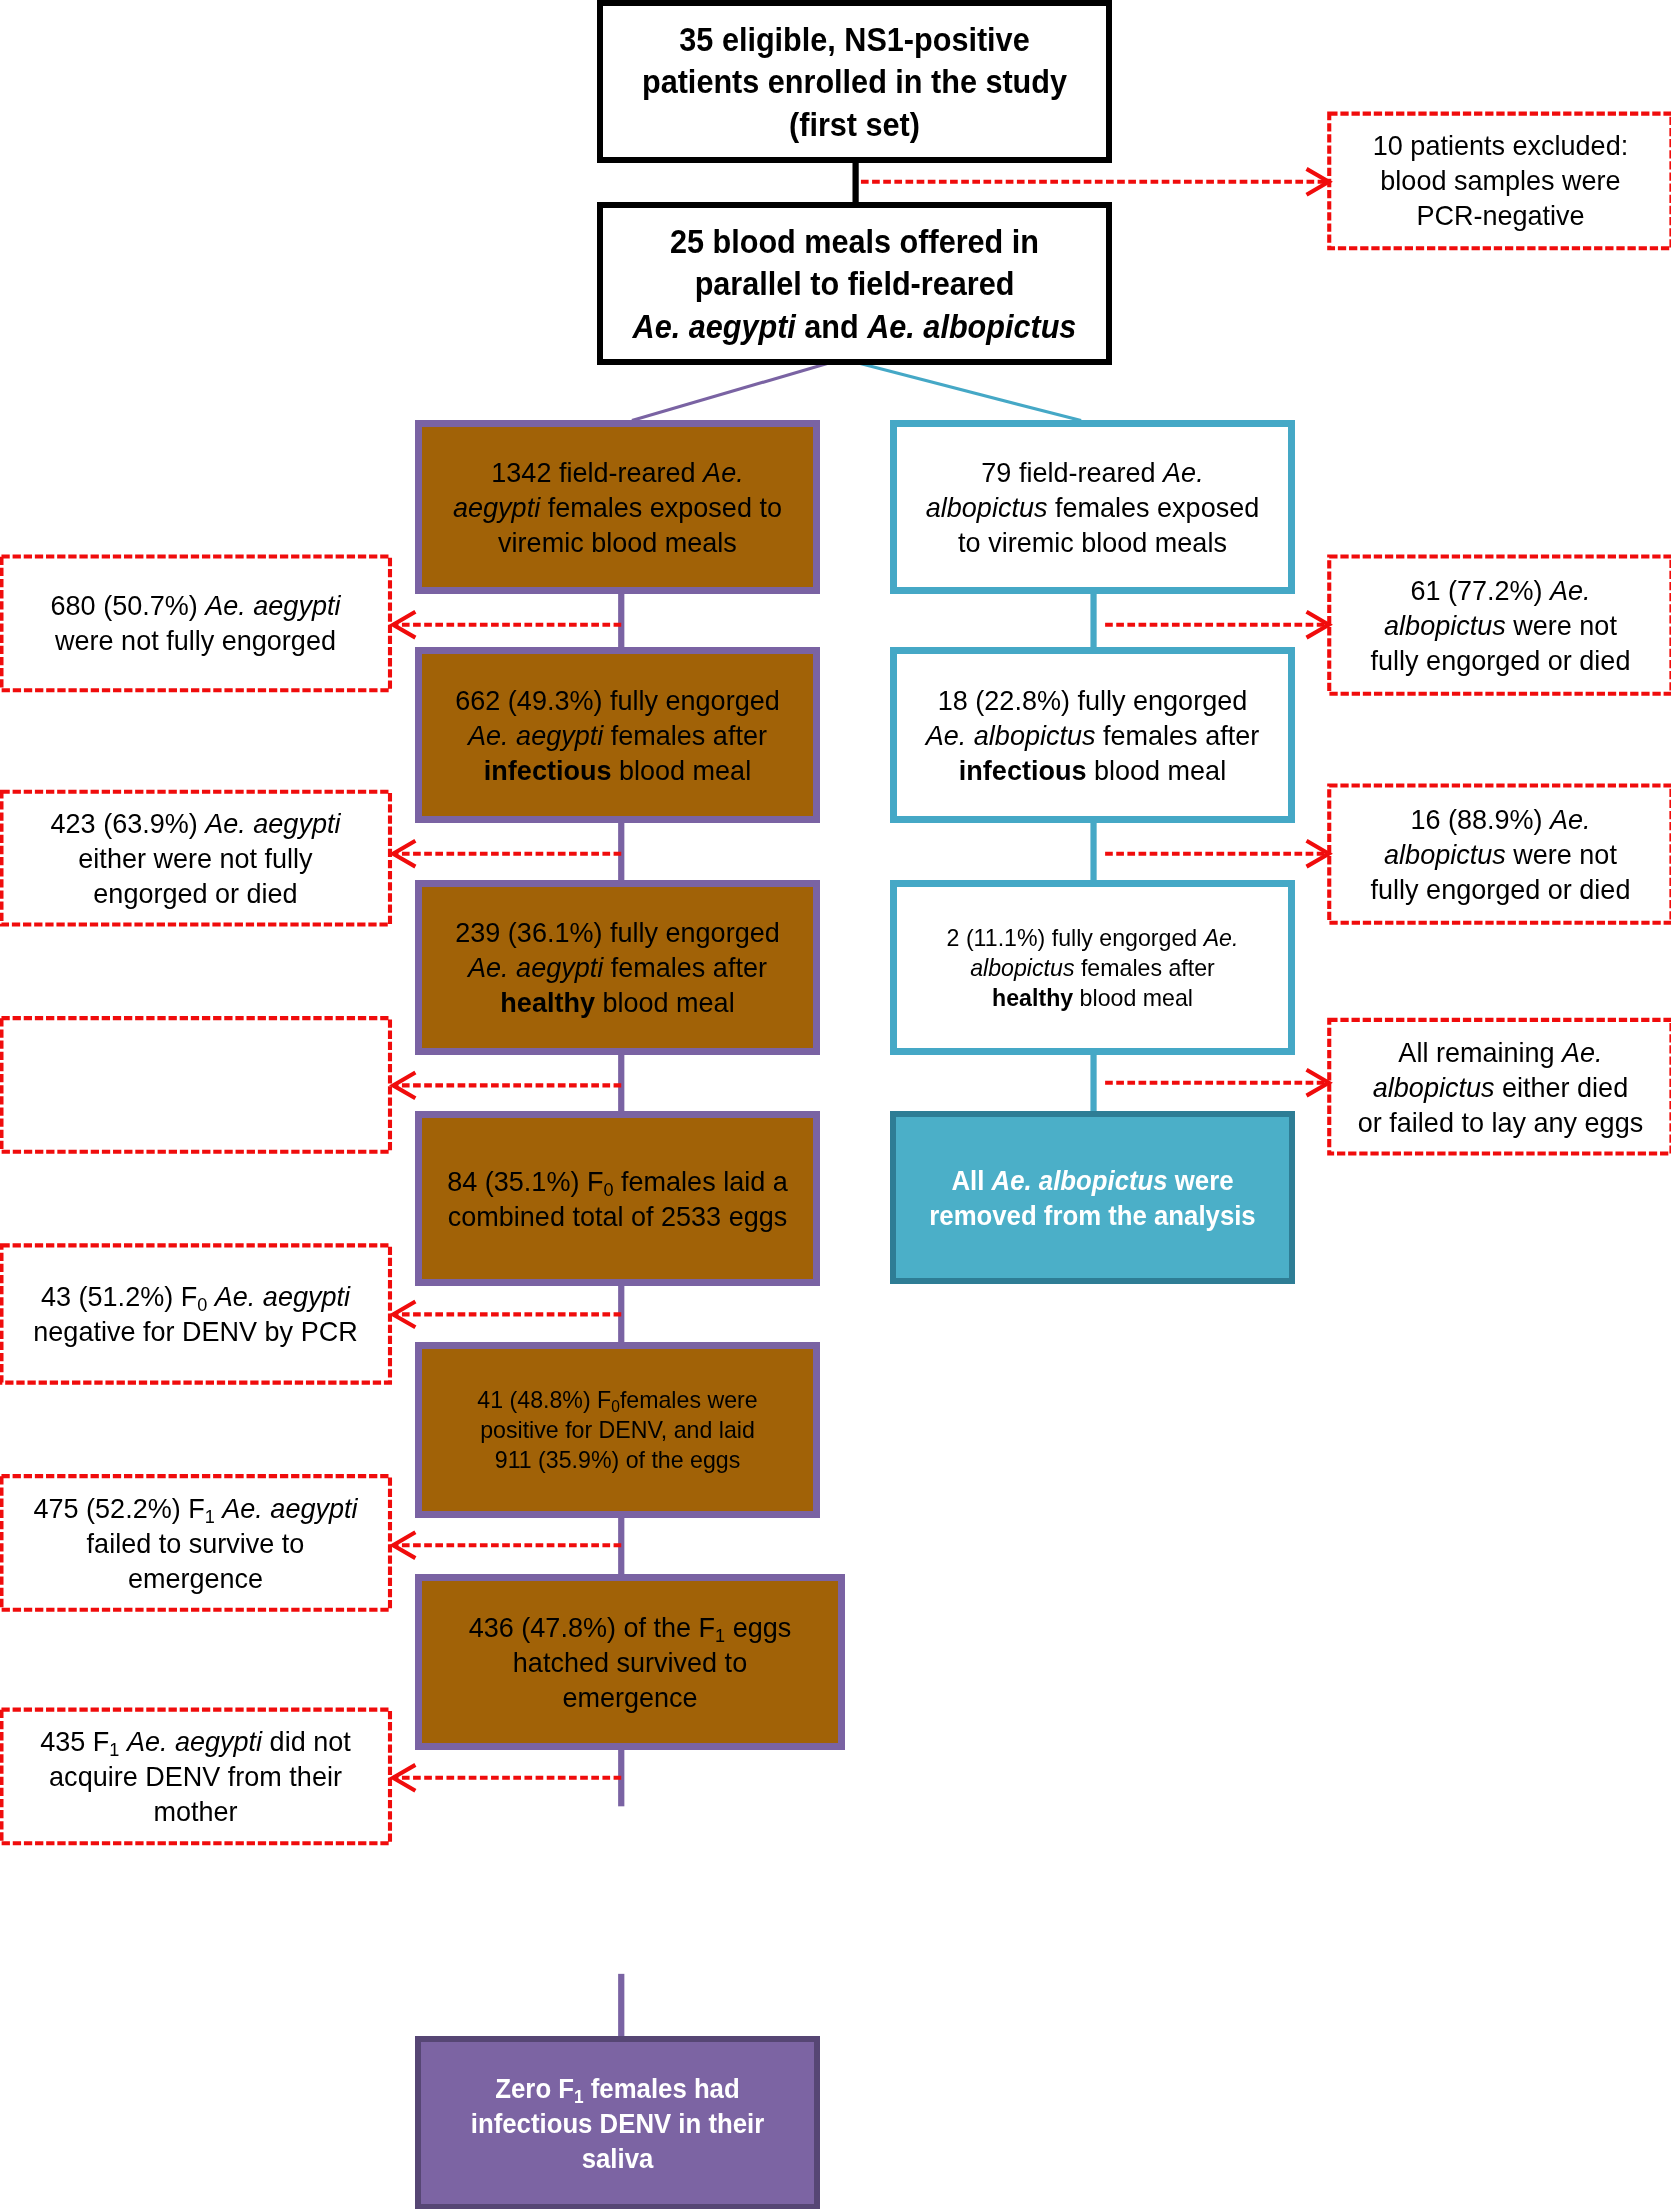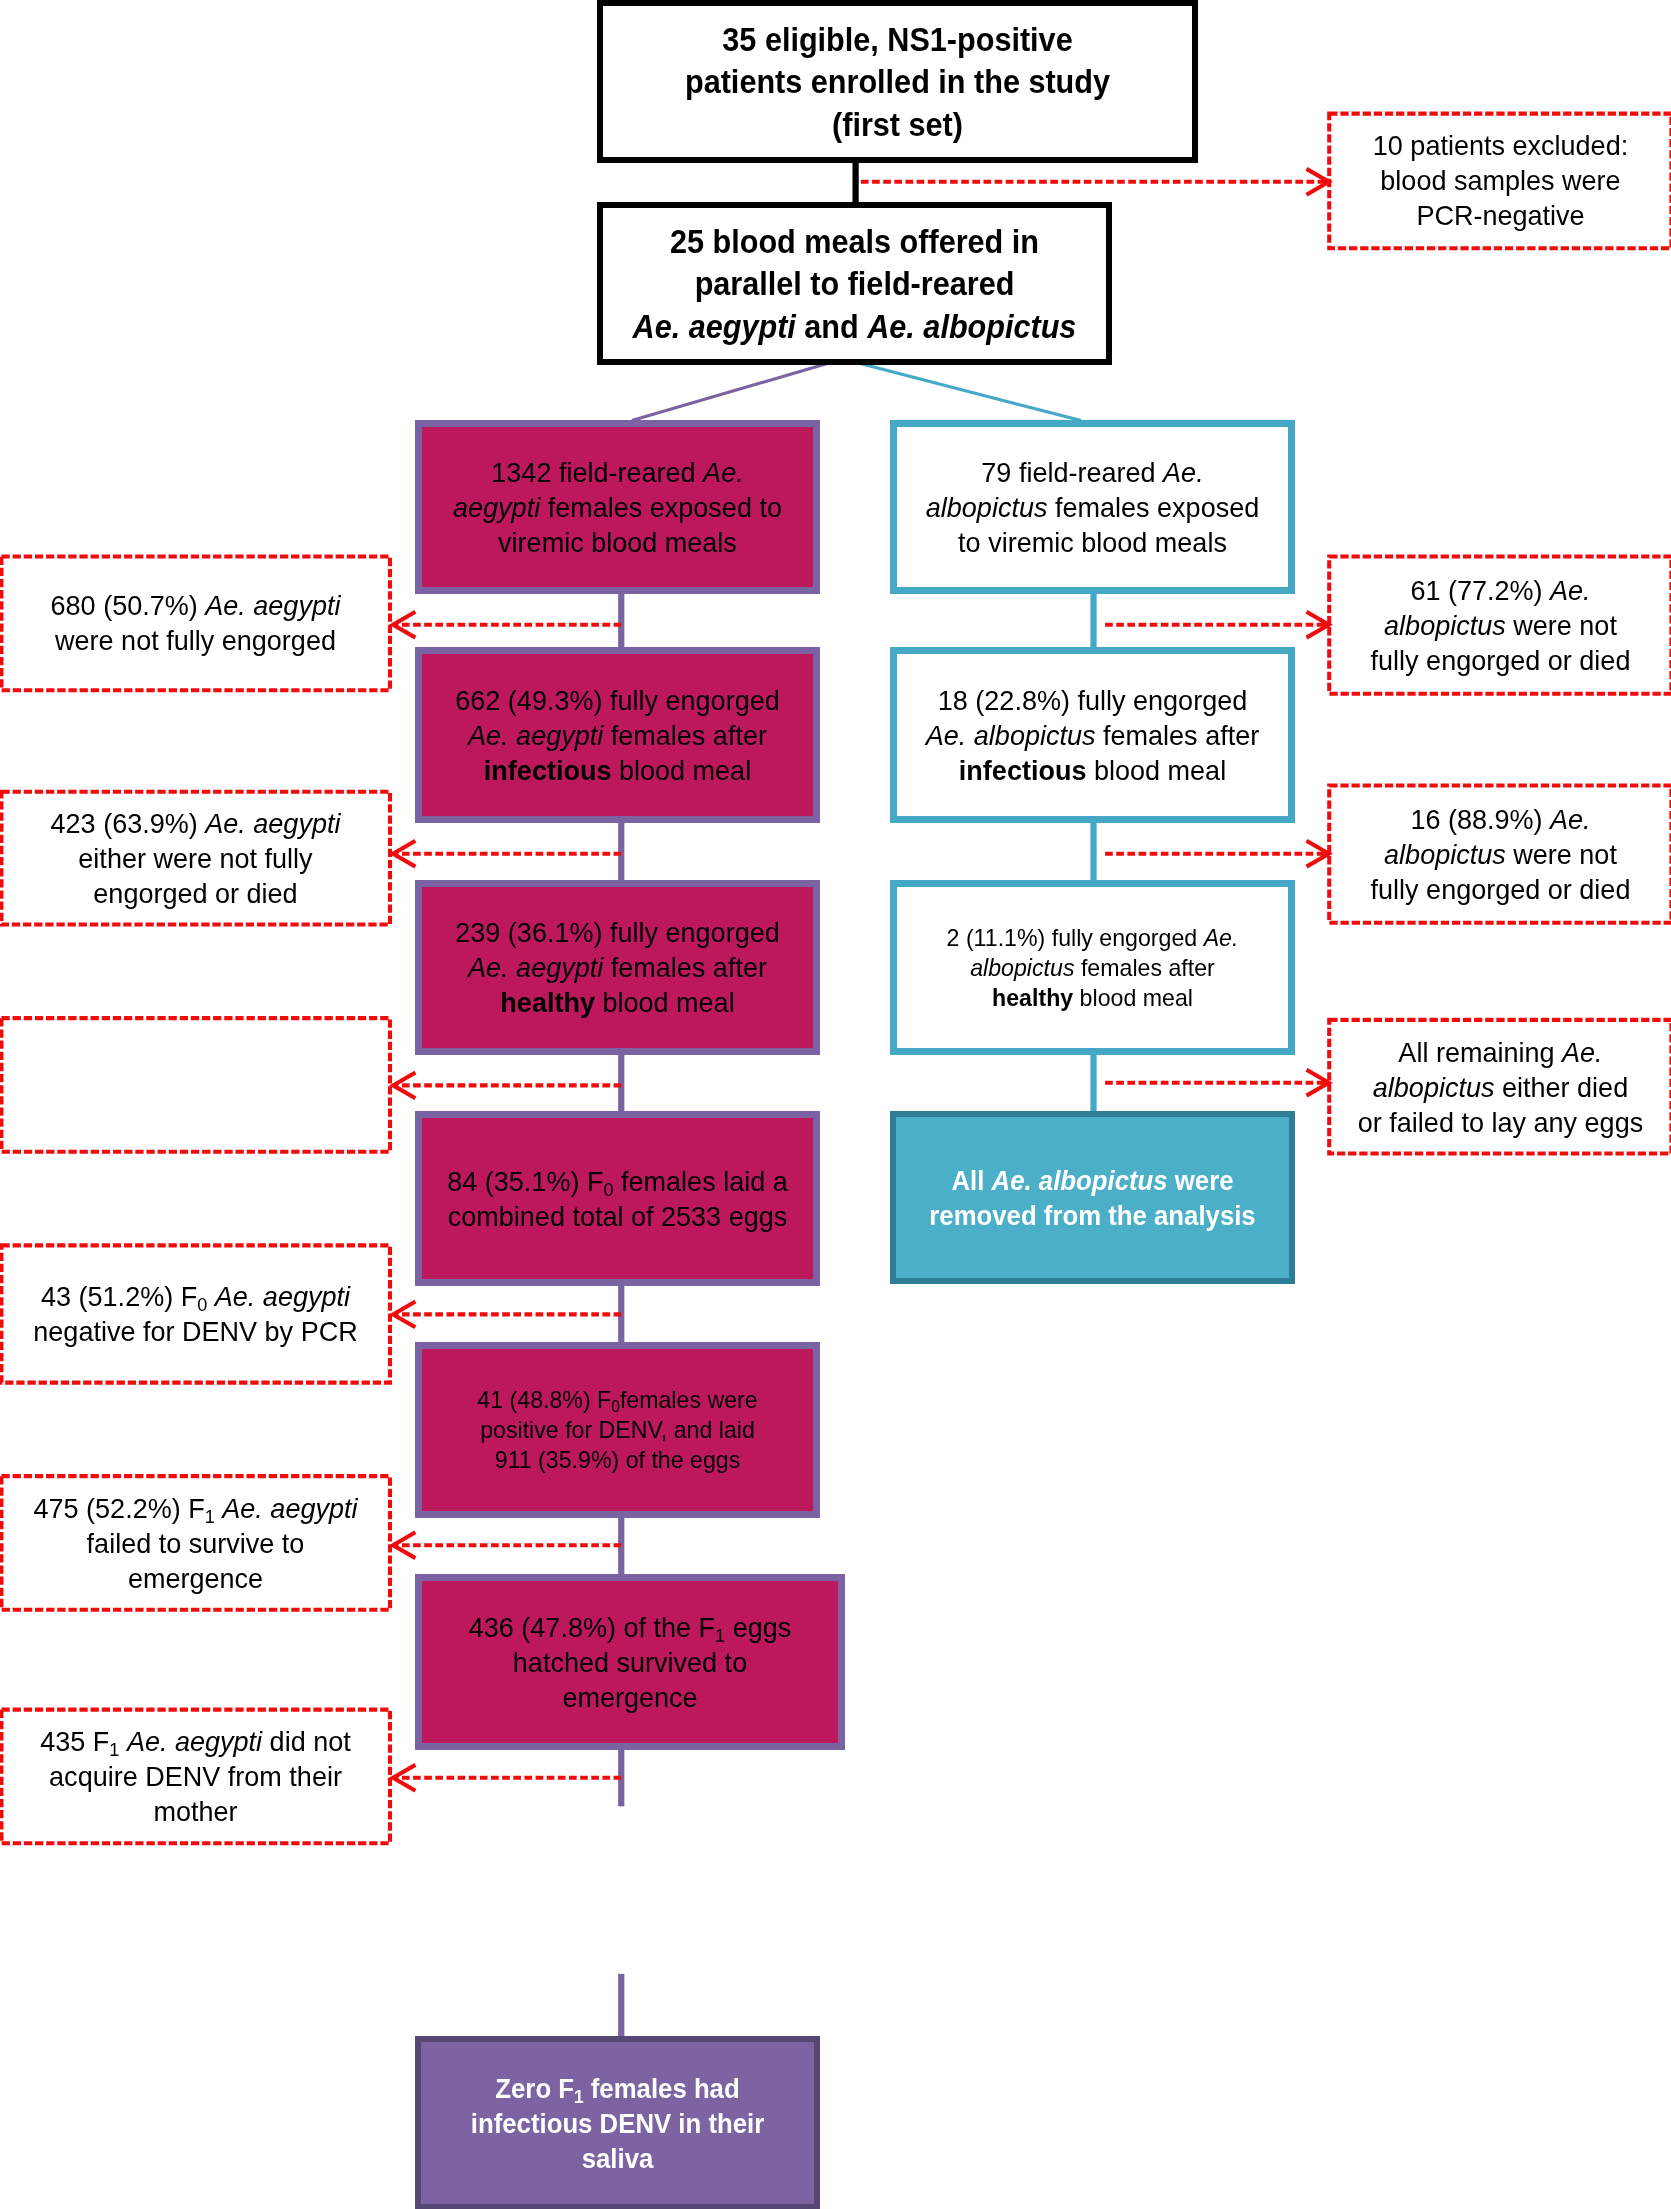--- a/index.html
+++ b/index.html
@@ -6,21 +6,21 @@
   html,body{margin:0;padding:0;background:#ffffff;}
   body{width:1672px;height:2210px;position:relative;overflow:hidden;
        font-family:"Liberation Sans",sans-serif;}
   #stage{position:absolute;left:0;top:0;width:1672px;height:2210px;background:#ffffff;}
   svg.layer{position:absolute;left:0;top:0;width:1672px;height:2210px;}
   .node{position:absolute;box-sizing:border-box;display:flex;align-items:center;
         justify-content:center;text-align:center;}
   .node .txt{width:100%;}
   .node .ln{display:block;white-space:nowrap;backface-visibility:hidden;}
   .k-black{border:6.2px solid #000000;background:#ffffff;color:#000000;font-weight:bold;}
-  .k-purple{border:7.1px solid #7A63A3;background:#be185d;color:#000000;}
+  .k-purple{border:7.1px solid #7A63A3;background:#a16207;color:#000000;}
   .k-teal{border:7.1px solid #45A8C6;background:#ffffff;color:#000000;}
   .k-red{background:transparent;color:#000000;}
   .k-purplefill{border:6.2px solid #564674;background:#7C64A3;color:#ffffff;font-weight:bold;}
   .k-tealfill{border:6.2px solid #2E7D95;background:#4BAFC8;color:#ffffff;font-weight:bold;}
   .i{font-style:italic;}
   .b{font-weight:bold;}
   .sub{font-size:0.67em;position:relative;top:0.27em;line-height:0;}
 </style>
 </head>
 <body>
@@ -89,21 +89,21 @@
     <g>
         <line x1="1240" y1="958" x2="1491" y2="958" stroke="#F00C0C" stroke-width="4.6" stroke-dasharray="8.6 3.9"></line>
         <path d="M 1466 943.5 L 1491 958 L 1466 972.5" stroke="#F00C0C" stroke-width="4.6" fill="none" stroke-linecap="butt" stroke-linejoin="miter"></path>
       </g>
     <g>
         <line x1="1240" y1="1215" x2="1491" y2="1215" stroke="#F00C0C" stroke-width="4.6" stroke-dasharray="8.6 3.9"></line>
         <path d="M 1466 1200.5 L 1491 1215 L 1466 1229.5" stroke="#F00C0C" stroke-width="4.6" fill="none" stroke-linecap="butt" stroke-linejoin="miter"></path>
       </g>
   </svg>
 
-  <div class="node k-black" style="left:597px;top:0px;width:601px;height:163px;font-size:34px;line-height:1.24">
+  <div class="node k-black" style="left:597px;top:0px;width:515px;height:163px;font-size:34px;line-height:1.24">
       <div class="txt">
         <span class="ln" style="transform:scaleX(0.9)"><span>35 eligible, NS1-positive</span></span>
         <span class="ln" style="transform:scaleX(0.9)"><span>patients enrolled in the study</span></span>
         <span class="ln" style="transform:scaleX(0.9)"><span>(first set)</span></span>
       </div>
     </div>
   <div class="node k-black" style="left:597px;top:202px;width:515px;height:163px;font-size:34px;line-height:1.24">
       <div class="txt">
         <span class="ln" style="transform:scaleX(0.9)"><span>25 blood meals offered in</span></span>
         <span class="ln" style="transform:scaleX(0.9)"><span>parallel to field-reared</span></span>

